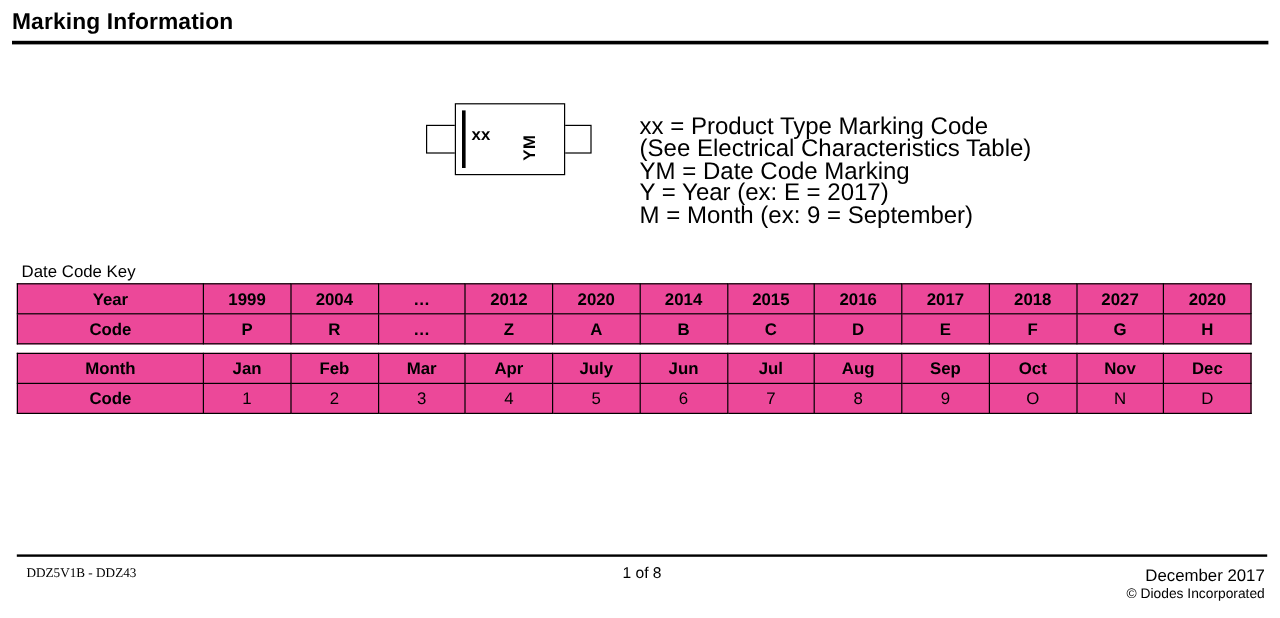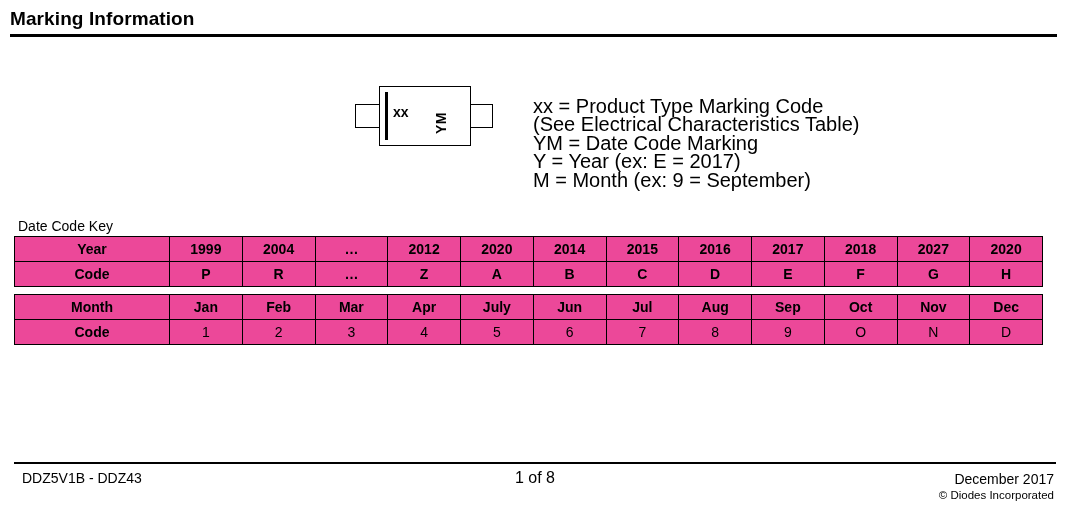--- a/index.html
+++ b/index.html
@@ -162,36 +162,37 @@
     top: 468px;
     width: 1042px;
     height: 46px;
   }
   .footer .left {
     position: absolute;
     left: 8px;
     top: 0px;
   }
   .footer .left .part {
-    font-size: 14px;
+    font-size: 11px;
     line-height: 20px;
+    font-family: Liberation Serif, serif;
   }
   .footer .left .docnum {
     font-size: 12.5px;
     line-height: 16px;
   }
   .footer .center {
     position: absolute;
     left: 0;
     right: 0;
     top: 2px;
     text-align: center;
   }
   .footer .center .pagenum {
-    font-size: 16px;
+    font-size: 13px;
     line-height: 16px;
   }
   .footer .center .site {
     font-size: 14.5px;
     font-weight: bold;
     line-height: 18px;
     margin-top: 46px;
   }
   .footer .right {
     position: absolute;

